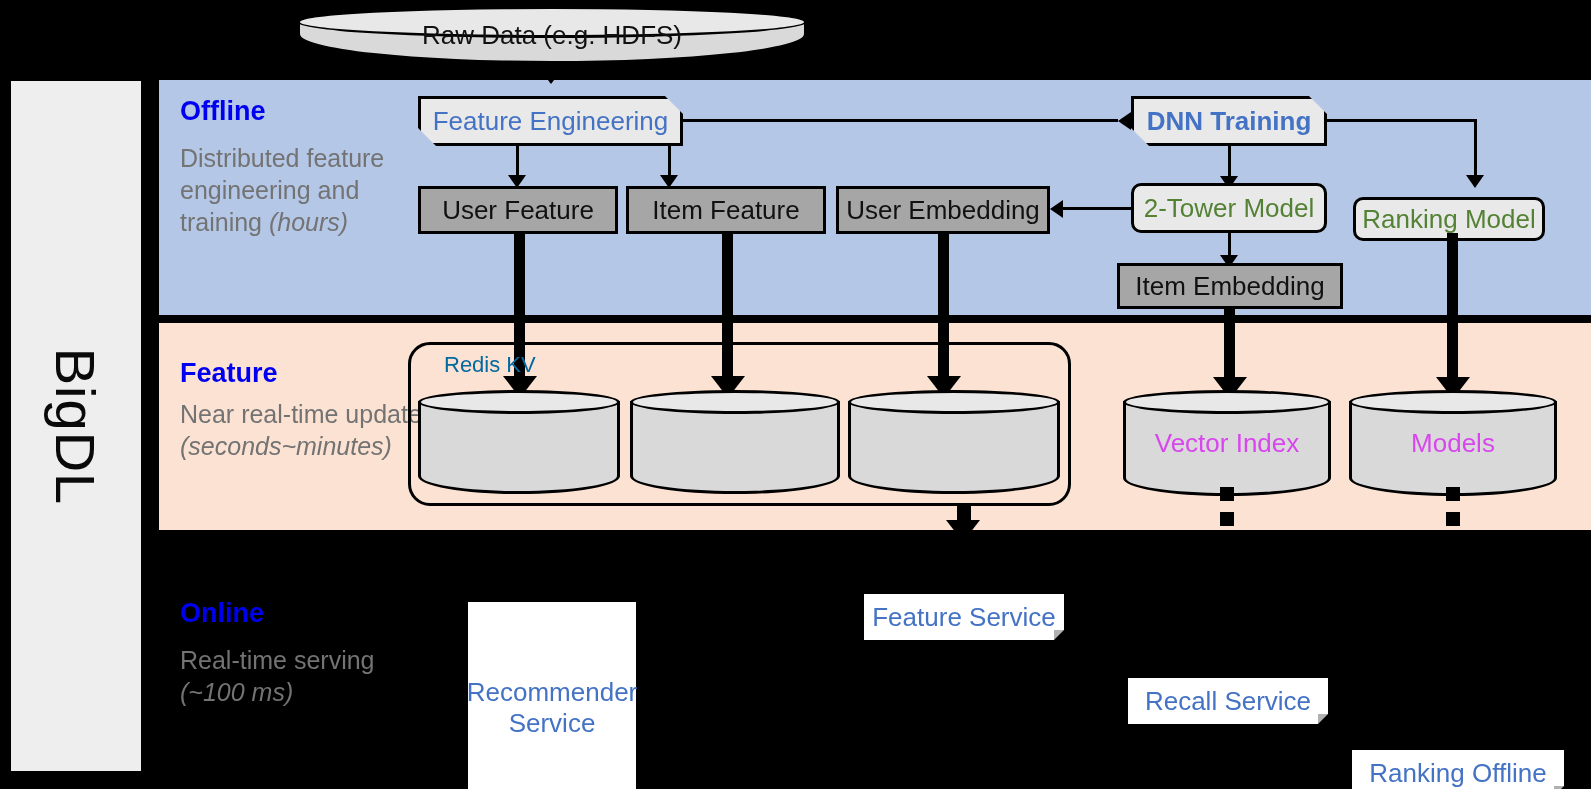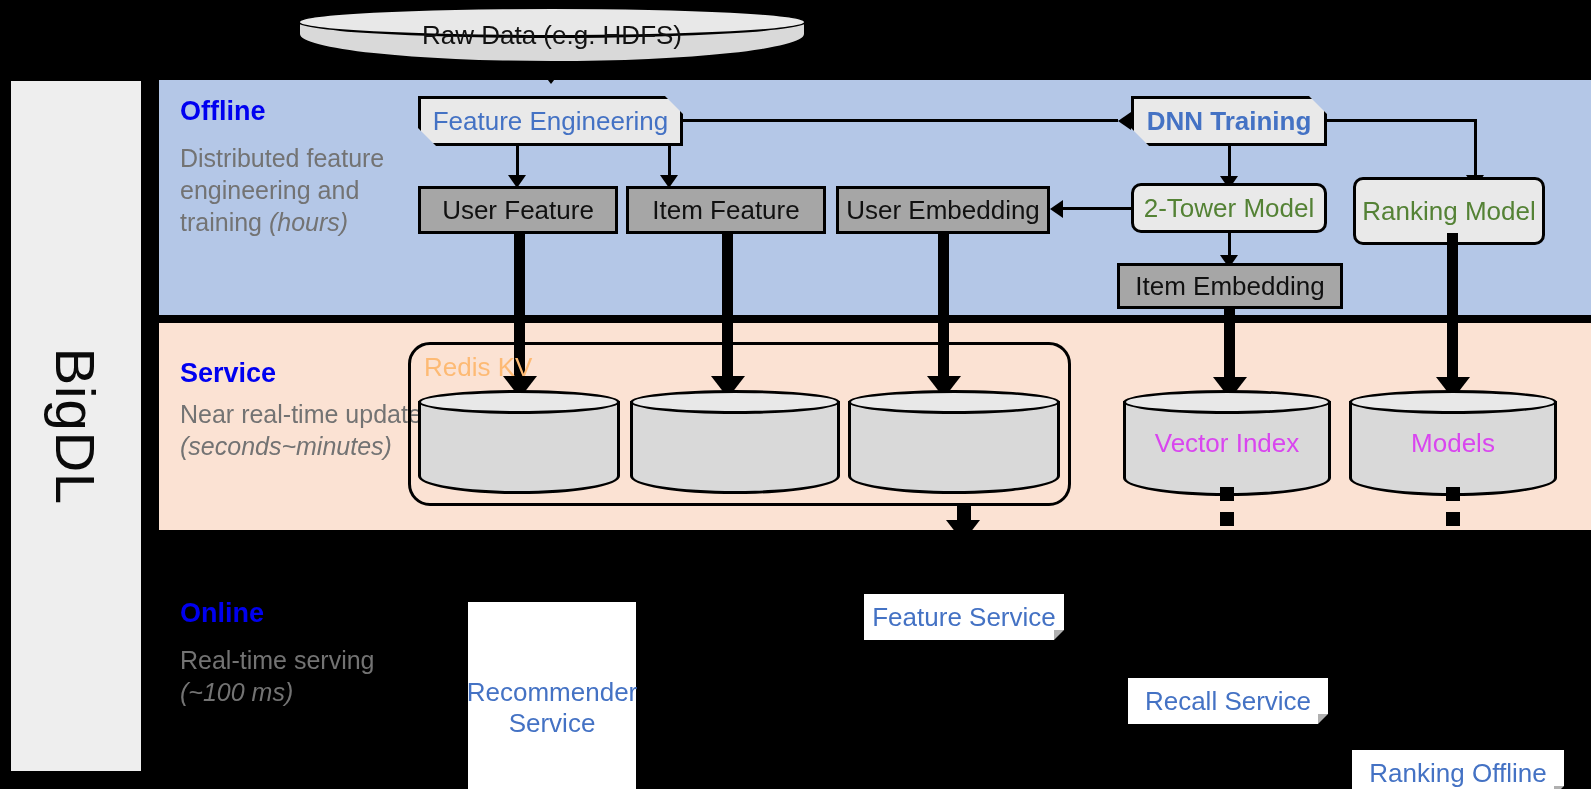--- a/index.html
+++ b/index.html
@@ -46,21 +46,21 @@
   .cyl .top{position:absolute;left:0;right:0;top:0;height:24px;background:#e8e8e8;border:3px solid #000;
             border-radius:50%;box-sizing:border-box;}
   .cyl .lbl{position:absolute;left:0;right:0;top:0;bottom:0;display:flex;align-items:center;justify-content:center;
             font-size:26px;color:#d946ef;z-index:3;}
   .cyl.flat .body{border-radius:0 0 50% 50%/0 0 30px 30px;}
   .cyl.flat .top{height:32px;}
   .cyl.flat .lbl{color:#111;}
 
   
   .redis{position:absolute;border:3px solid #000;border-radius:22px;box-sizing:border-box;background:transparent;}
-  .redis-lbl{position:absolute;font-size:26px;color:#fdba74;}
+  .redis-lbl{position:absolute;font-size:22px;color:#0369a1;margin-left:20px;}
 
   
   .ln{position:absolute;background:#000;}
   .vthin{width:3px;}
   .hthin{height:3px;}
   .vthick{width:11px;}
   .ah-thin{position:absolute;width:0;height:0;border-left:9px solid transparent;border-right:9px solid transparent;
            border-top:13px solid #000;}
   .ah-thin.left{border:none;border-top:9px solid transparent;border-bottom:9px solid transparent;border-right:13px solid #000;}
   .ah-thick{position:absolute;width:0;height:0;border-left:17px solid transparent;border-right:17px solid transparent;
@@ -76,21 +76,21 @@
     <span>BigDL</span>
   </div>
 
   <div class="band offline"></div>
   <div class="band nearline"></div>
   <div class="band online"></div>
 
   <div class="band-title" style="left:180px;top:96px;">Offline</div>
   <div class="band-sub" style="left:180px;top:142px;"><span>Distributed feature engineering and training </span><i>(hours)</i></div>
 
-  <div class="band-title" style="left:180px;top:358px;">Service</div>
+  <div class="band-title" style="left:180px;top:358px;">Feature</div>
   <div class="band-sub" style="left:180px;top:398px;width:250px;"><span>Near real-time update </span><i>(seconds~minutes)</i></div>
 
   <div class="band-title" style="left:180px;top:598px;">Online</div>
   <div class="band-sub" style="left:180px;top:644px;width:200px;"><span>Real-time serving </span><i>(~100 ms)</i></div>
 
   <div class="cyl flat" style="left:297px;top:6px;width:510px;height:58px;">
     <div class="body"></div>
     <div class="top"></div>
     <div class="lbl">Raw Data (e.g. HDFS)</div>
   </div>
@@ -127,21 +127,21 @@
   <div class="ln vthin" style="left:1228px;top:146px;height:34px;"></div>
   <div class="ah-thin" style="left:1220px;top:176px;"></div>
 
   <div class="ln hthin" style="left:1327px;top:119px;width:150px;"></div>
   <div class="ln vthin" style="left:1474px;top:119px;height:60px;"></div>
   <div class="ah-thin" style="left:1466px;top:175px;"></div>
 
   <div class="box proc green rounded" style="left:1131px;top:183px;width:196px;height:50px;justify-content:center;">
     <span>2-Tower Model</span>
   </div>
-  <div class="box proc green rounded" style="left:1353px;top:177px;width:192px;height:68px;">
+  <div class="box proc green rounded" style="left:1353px;top:197px;width:192px;height:44px;">
     <span>Ranking Model</span>
   </div>
 
   <div class="ln hthin" style="left:1062px;top:207px;width:70px;"></div>
   <div class="ah-thin left" style="left:1050px;top:200px;"></div>
 
   <div class="ln vthin" style="left:1228px;top:233px;height:28px;"></div>
   <div class="ah-thin" style="left:1220px;top:255px;"></div>
   <div class="box gray-box" style="left:1117px;top:263px;width:226px;height:46px;">
     <span>Item Embedding</span>

